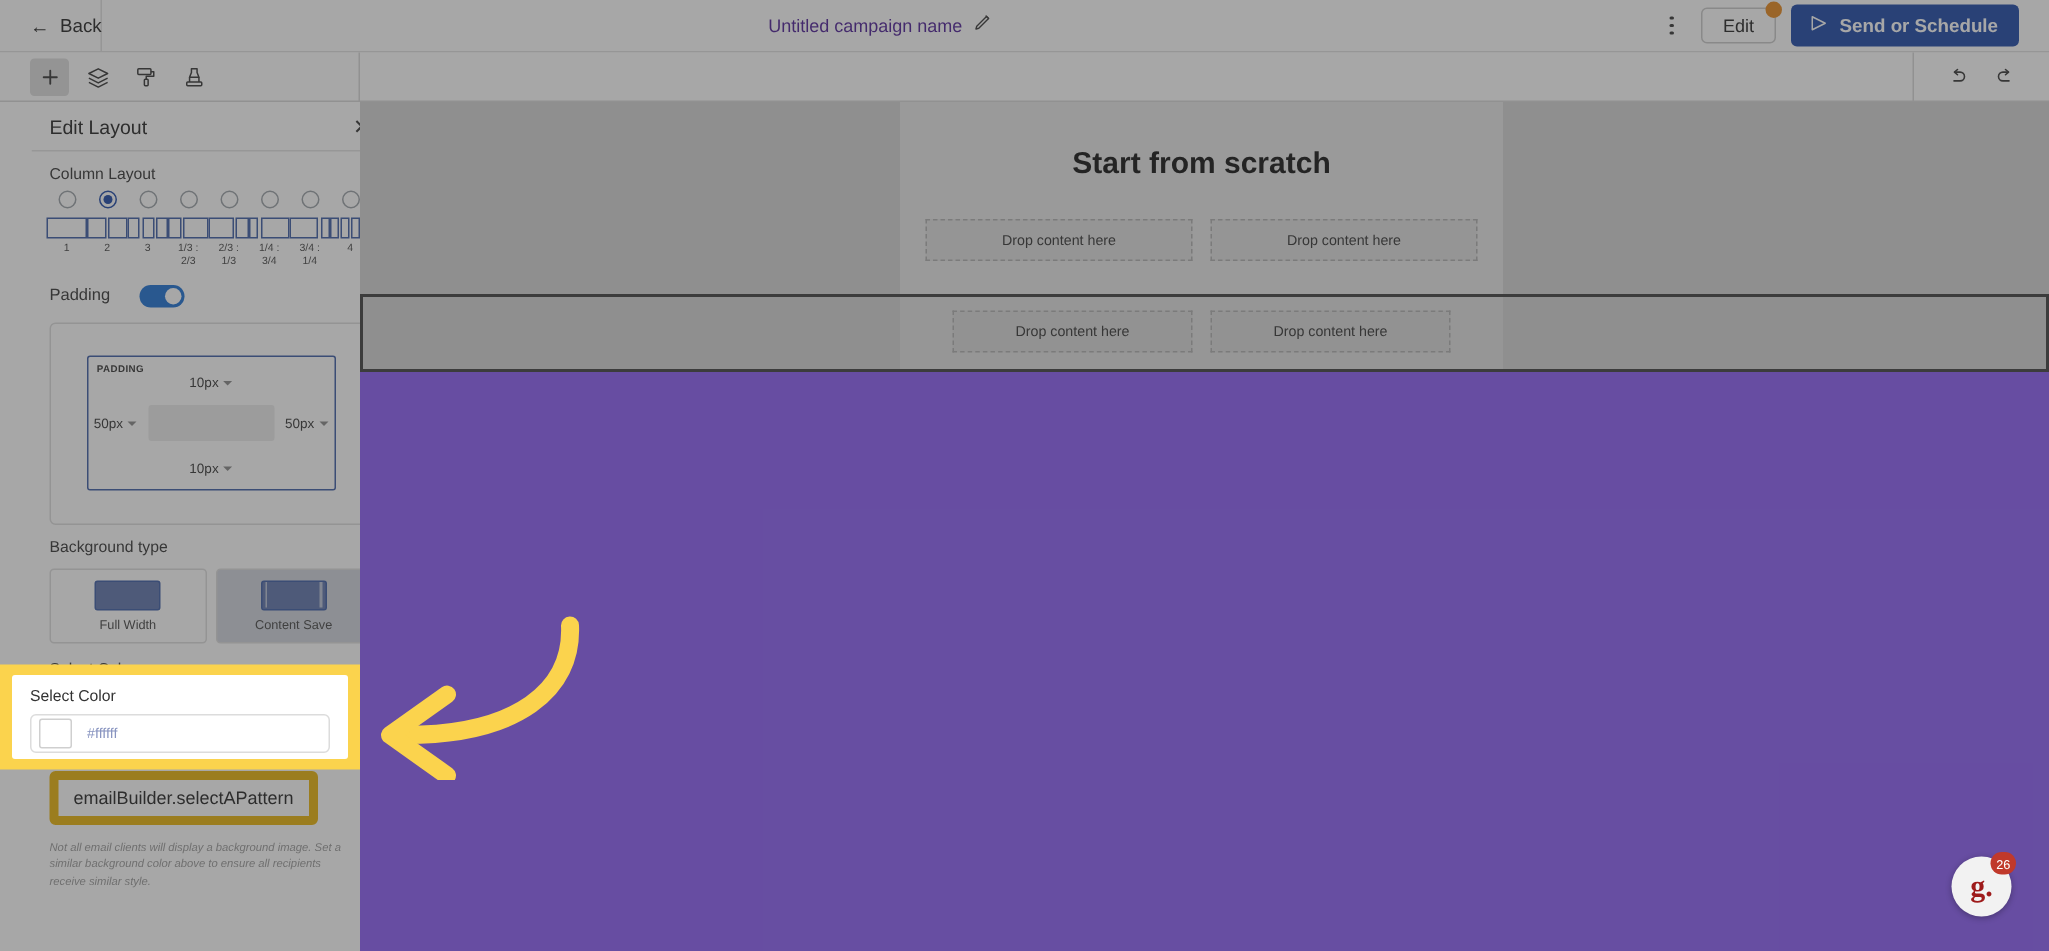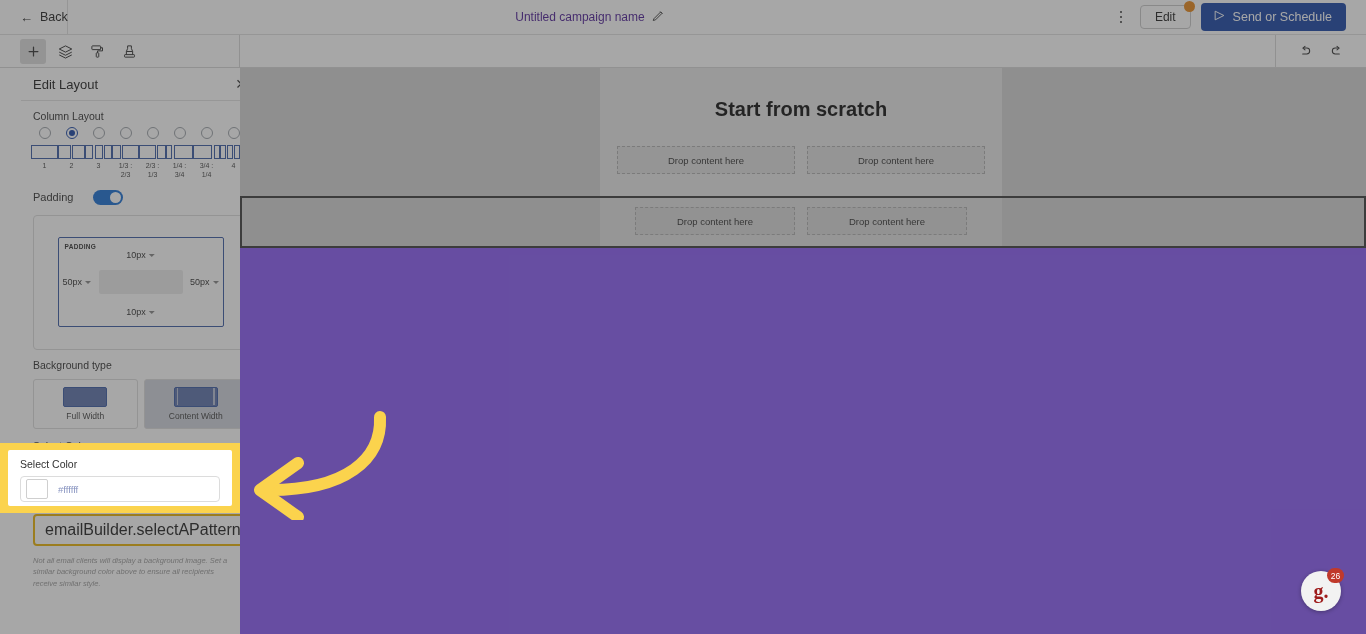--- a/index.html
+++ b/index.html
@@ -41,21 +41,21 @@
     border-radius: 4px; padding: 4px 14px; font-size: 12px; color: #222;
     cursor: pointer; font-family: inherit;
   }
   .save-badge {
     position: absolute; right: -5px; top: -5px; width: 11px; height: 11px;
     border-radius: 50%; background: #e8871a;
   }
   .send-btn {
     background: #1a46a7; border: none; border-radius: 4px;
     padding: 6px 14px 6px 12px; font-size: 12.5px; color: #ffffff; cursor: pointer;
-    display: flex; align-items: center; gap: 7px; font-family: inherit;
+    display: flex; align-items: center; gap: 7px; font-family: inherit; font-weight: bold;
   }
 
   
   .toolbar {
     position: absolute; left: 0; top: 35px; width: 1366px; height: 33px;
     background: #ffffff; border-bottom: 1px solid #d8d8d8;
     display: flex; align-items: center;
   }
   .tool-group {
     width: 240px; height: 33px; display: flex; align-items: center;
@@ -146,22 +146,22 @@
   .selcolor-label { font-size: 10.5px; color: #333; padding: 11px 0 5px 0; }
   .color-input {
     height: 28px; border: 1px solid #dcdcdc; border-radius: 4px;
     display: flex; align-items: center; gap: 10px; padding: 0 5px; background: #fff;
   }
   .swatch { width: 22px; height: 20px; background: #ffffff; border: 1px solid #cfcfcf; border-radius: 2px; cursor: pointer; }
   .color-val { font-size: 9.5px; color: #8894c0; }
 
   .bp-label { font-size: 10.5px; color: #333; padding: 11px 0 6px 12px; }
   .bp-btn {
-    margin-left: 12px; background: #fff; border: 2px solid #eab308; border-radius: 4px;
-    padding: 5px 10px; font-size: 16px; color: #222; cursor: pointer; font-family: inherit;
+    margin-left: 12px; background: #fff; border: 6px solid #eab308; border-radius: 4px;
+    padding: 5px 10px; font-size: 12px; color: #222; cursor: pointer; font-family: inherit;
   }
   .bp-note { font-size: 7.5px; color: #9a9a9a; line-height: 1.55; padding: 9px 20px 0 12px; font-style: italic; }
 
   
   .canvas {
     position: absolute; left: 240px; top: 68px; width: 1126px; height: 566px;
     background: #8b5cf6;
   }
   .row1 {
     position: absolute; left: 0; top: 0; width: 1126px; height: 128px;
@@ -430,21 +430,21 @@
     <div class="bgtype-row">
       <div class="bgtype">
         <div class="bg-ico-full"></div>
         <span class="bgtype-lab">Full Width</span>
       </div>
       <div class="bgtype sel">
         <div class="bg-ico-content">
             <i></i>
             <i></i>
           </div>
-        <span class="bgtype-lab">Content Width</span>
+        <span class="bgtype-lab">Content Save</span>
       </div>
     </div>
 
     
     <div class="selcolor-wrap">
       <div class="selcolor-label">Select Color</div>
       <div class="color-input">
         <span class="swatch"></span>
         <span class="color-val">#ffffff</span>
       </div>

